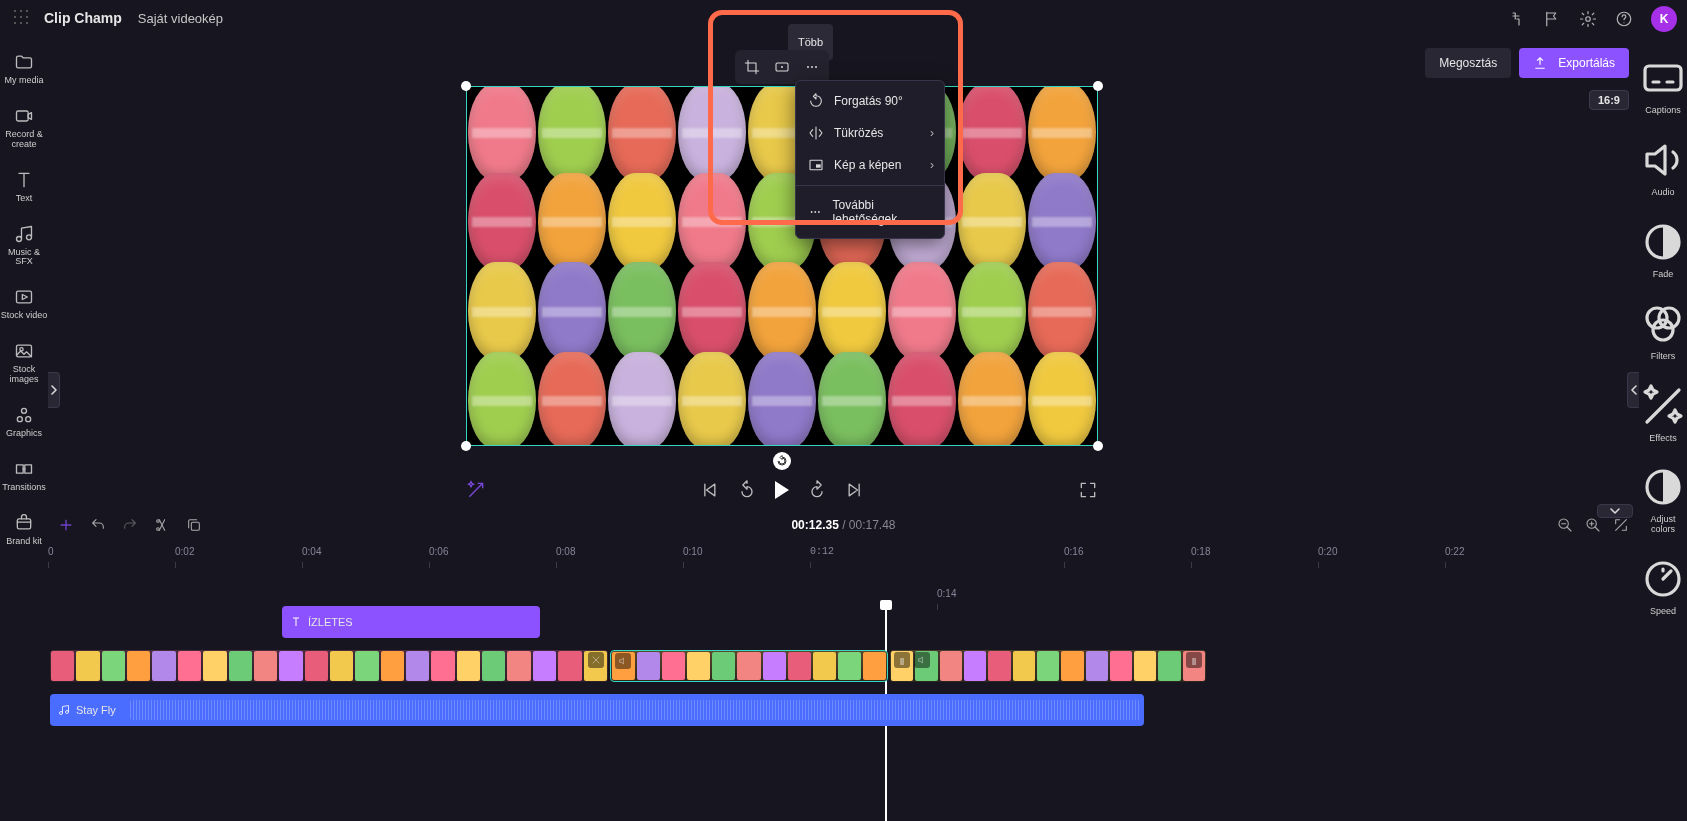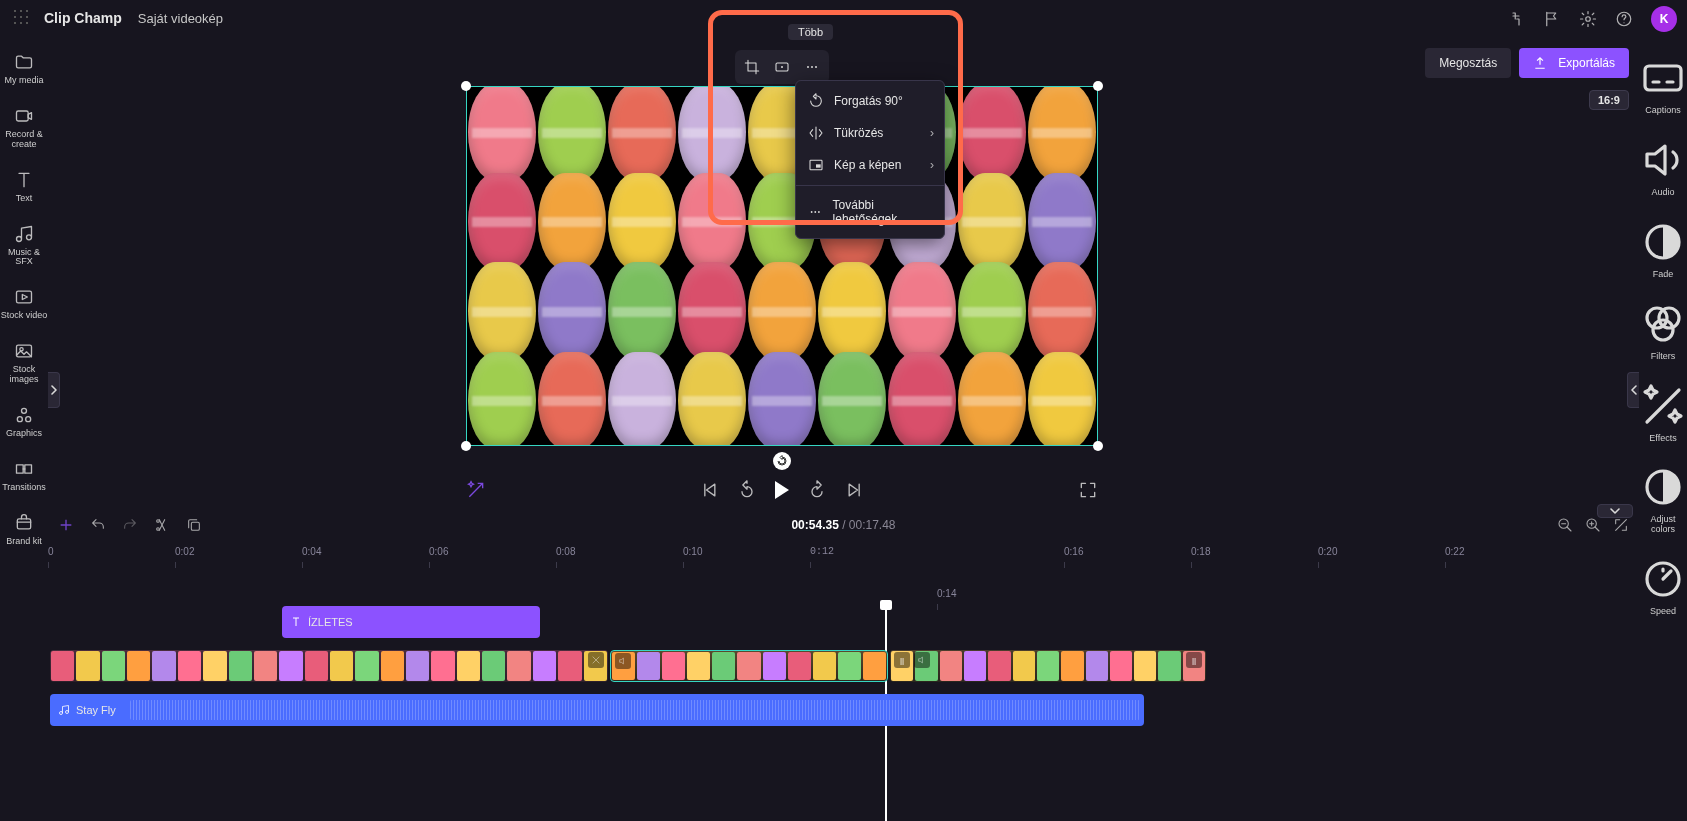--- a/index.html
+++ b/index.html
@@ -43,21 +43,21 @@
 
   
   .macarons { position:absolute; inset:0; display:flex; }
   .mac-col { flex:1; display:flex; flex-direction:column; }
   .mac { flex:1; border-radius:40% / 50%; margin:-4px 1px; box-shadow: inset 0 -6px 12px rgba(0,0,0,.25), inset 0 6px 12px rgba(255,255,255,.15); position:relative; }
   .mac::after{content:"";position:absolute;left:6%;right:6%;top:46%;height:10%;background:rgba(255,255,255,.35);filter:blur(1px);}
 
   
   .float-tools { position:absolute; left:735px; top:50px; display:flex; gap:4px; background:#24222e; padding:4px; border-radius:6px; }
   .ft-btn { width:26px; height:26px; border-radius:4px; display:flex; align-items:center; justify-content:center; cursor:pointer; }
-  .tooltip { position:absolute; left:788px; top:24px; background:#2c2a37; padding:2px 10px; border-radius:4px; font-size:11px; }
+  .tooltip { position:absolute; left:788px; top:24px; background:#2c2a37; padding:12px 10px; border-radius:4px; font-size:11px; }
 
   
   .ctx { position:absolute; left:795px; top:80px; width:150px; background:#1f1d29; border:1px solid #38354a; border-radius:6px; padding:4px 0; box-shadow:0 6px 20px rgba(0,0,0,.5); }
   .ctx-item { display:flex; align-items:center; gap:10px; padding:8px 12px; font-size:12px; cursor:pointer; position:relative; }
   .ctx-sep{height:1px;background:#38354a;margin:4px 0;}
   .ctx-item .chev{position:absolute;right:10px;opacity:.7;}
 
   
   .annotation { position:absolute; left:708px; top:10px; width:255px; height:215px; border:5px solid #ff6b4a; border-radius:14px; pointer-events:none; }
 
@@ -441,21 +441,21 @@
     <svg class="ico" viewBox="0 0 24 24">
         <path class="stroke" d="M8 4l8 16M16 4L8 20"></path>
         <circle class="stroke" cx="6" cy="6" r="2"></circle>
         <circle class="stroke" cx="6" cy="18" r="2"></circle>
       </svg>
     <svg class="ico" viewBox="0 0 24 24">
         <rect class="stroke" x="8" y="8" width="12" height="12" rx="2"></rect>
         <path class="stroke" d="M4 16V6a2 2 0 012-2h10"></path>
       </svg>
     <div class="time-readout">
-      <span class="cur">00:54.35</span>
+      <span class="cur">00:12.35</span>
       <span class="dur"> / <span>00:17.48</span></span>
     </div>
     <div class="tl-zoom">
       <svg class="ico" viewBox="0 0 24 24">
           <circle class="stroke" cx="10" cy="10" r="7"></circle>
           <path class="stroke" d="M21 21l-6-6M7 10h6"></path>
         </svg>
       <svg class="ico" viewBox="0 0 24 24">
           <circle class="stroke" cx="10" cy="10" r="7"></circle>
           <path class="stroke" d="M21 21l-6-6M7 10h6M10 7v6"></path>

